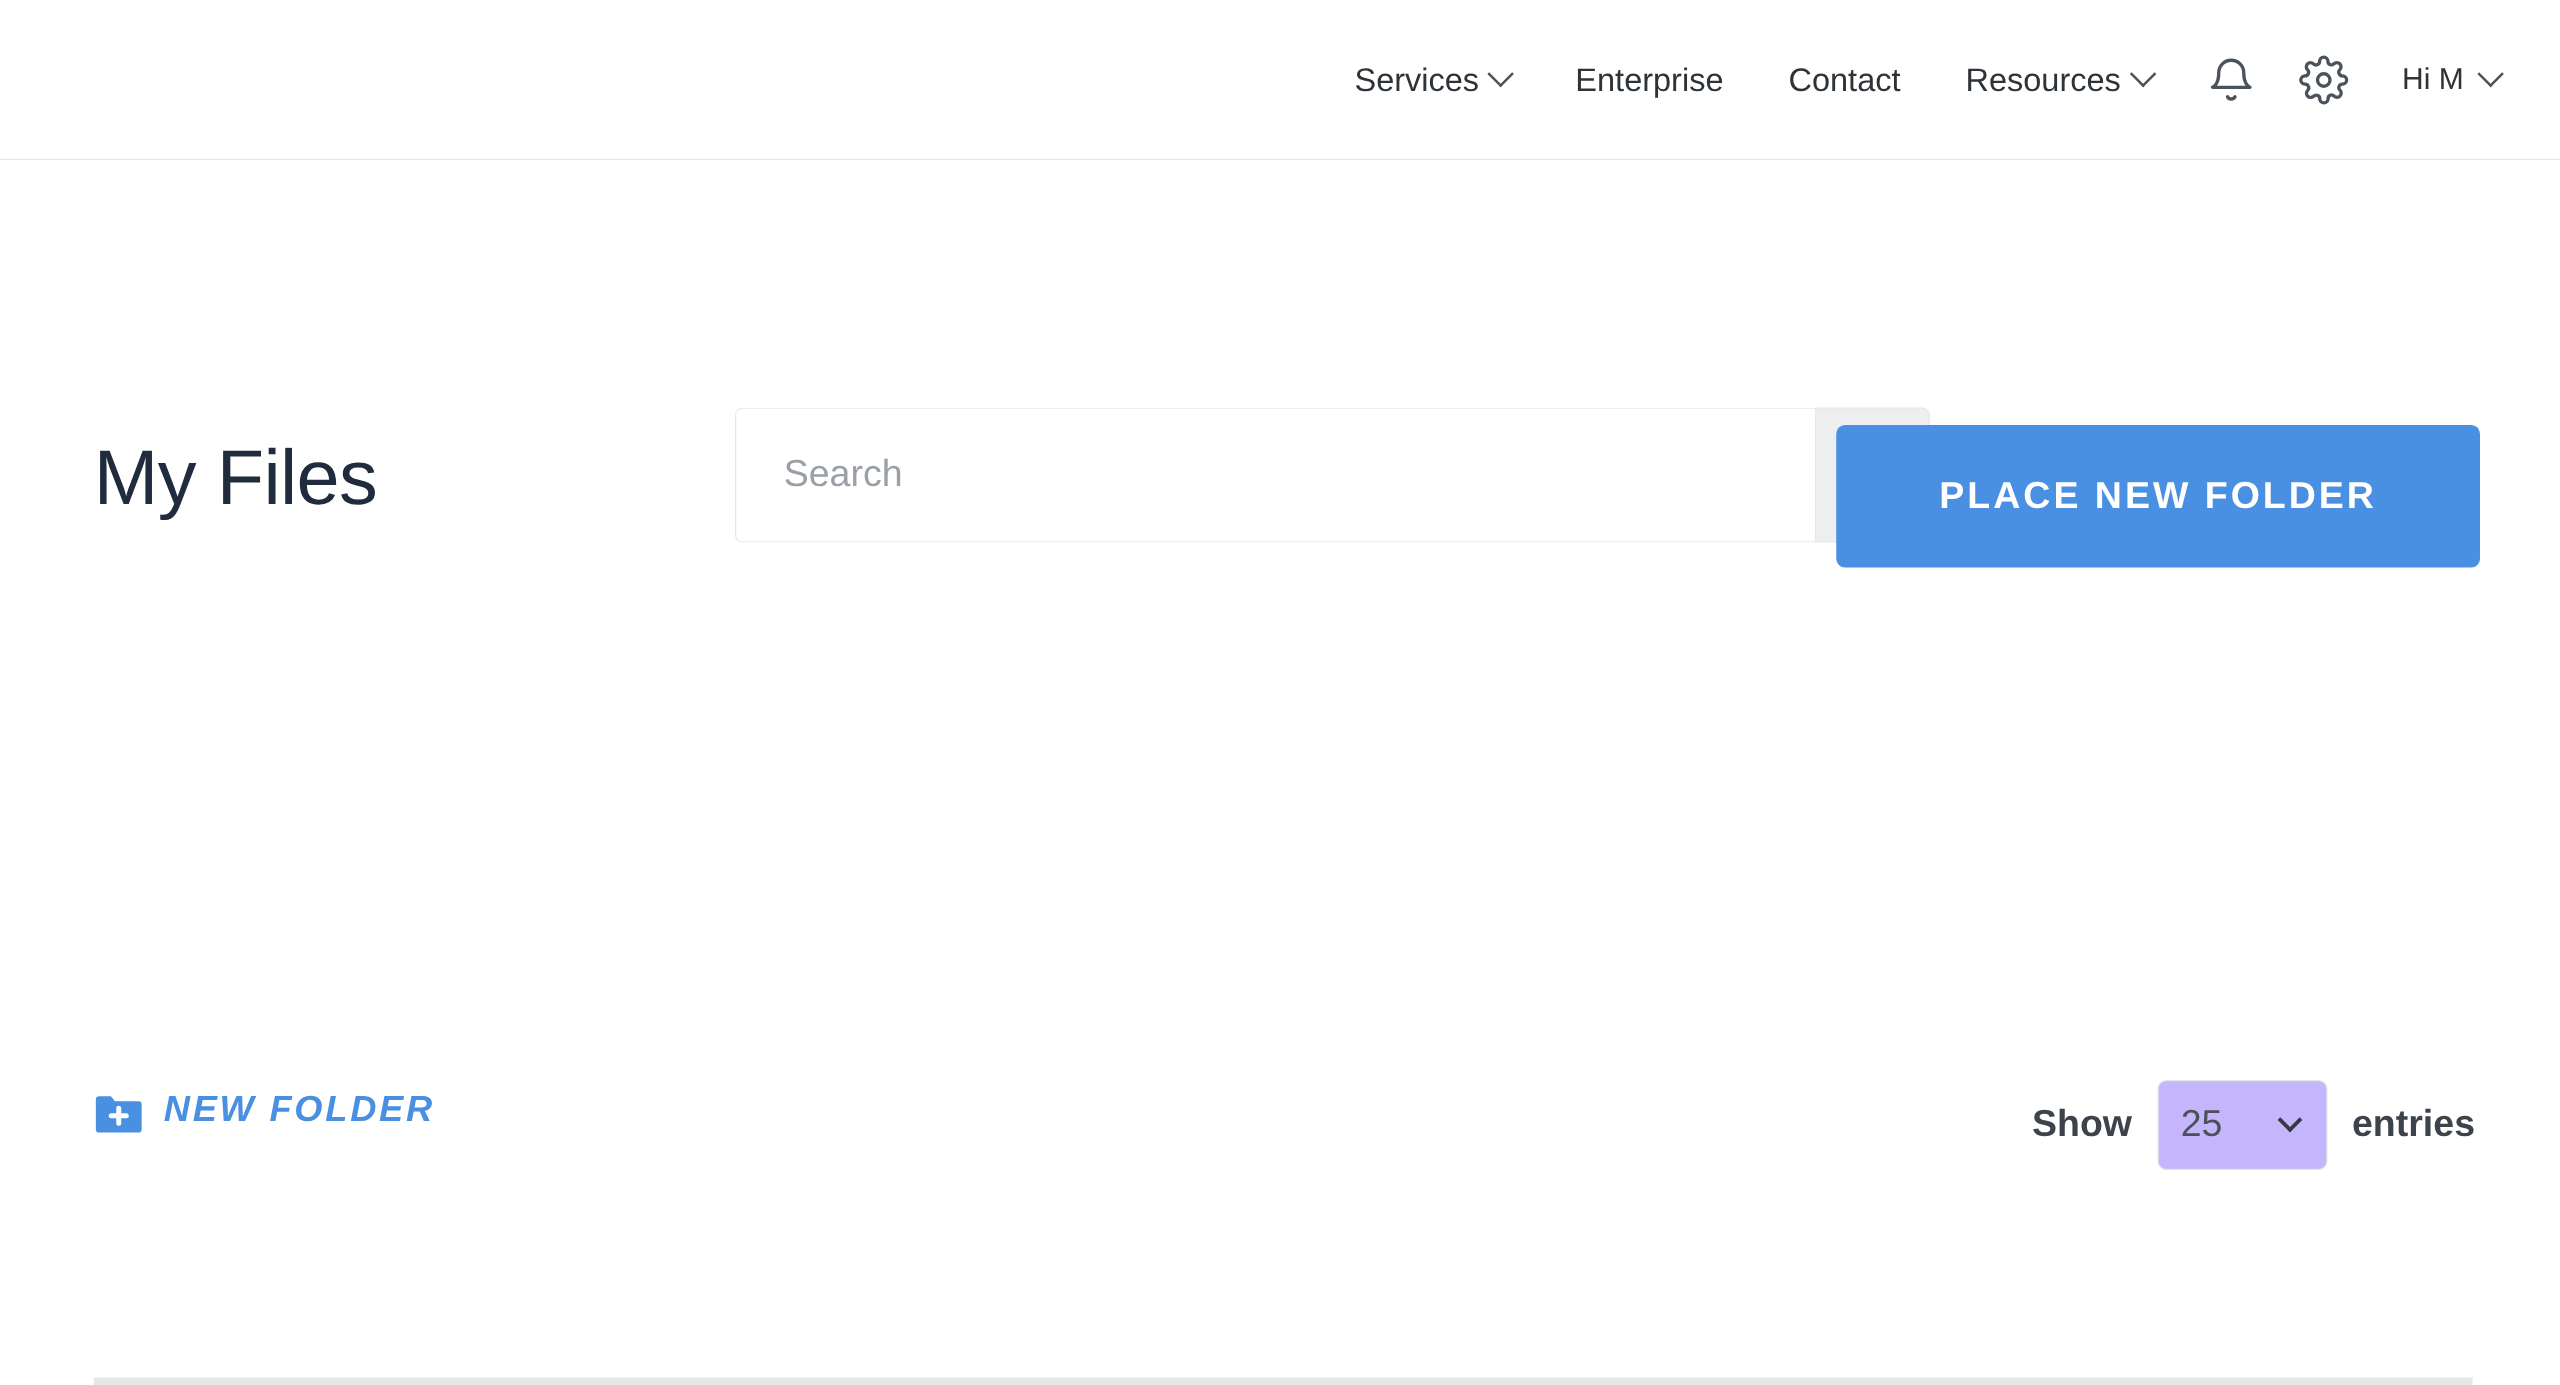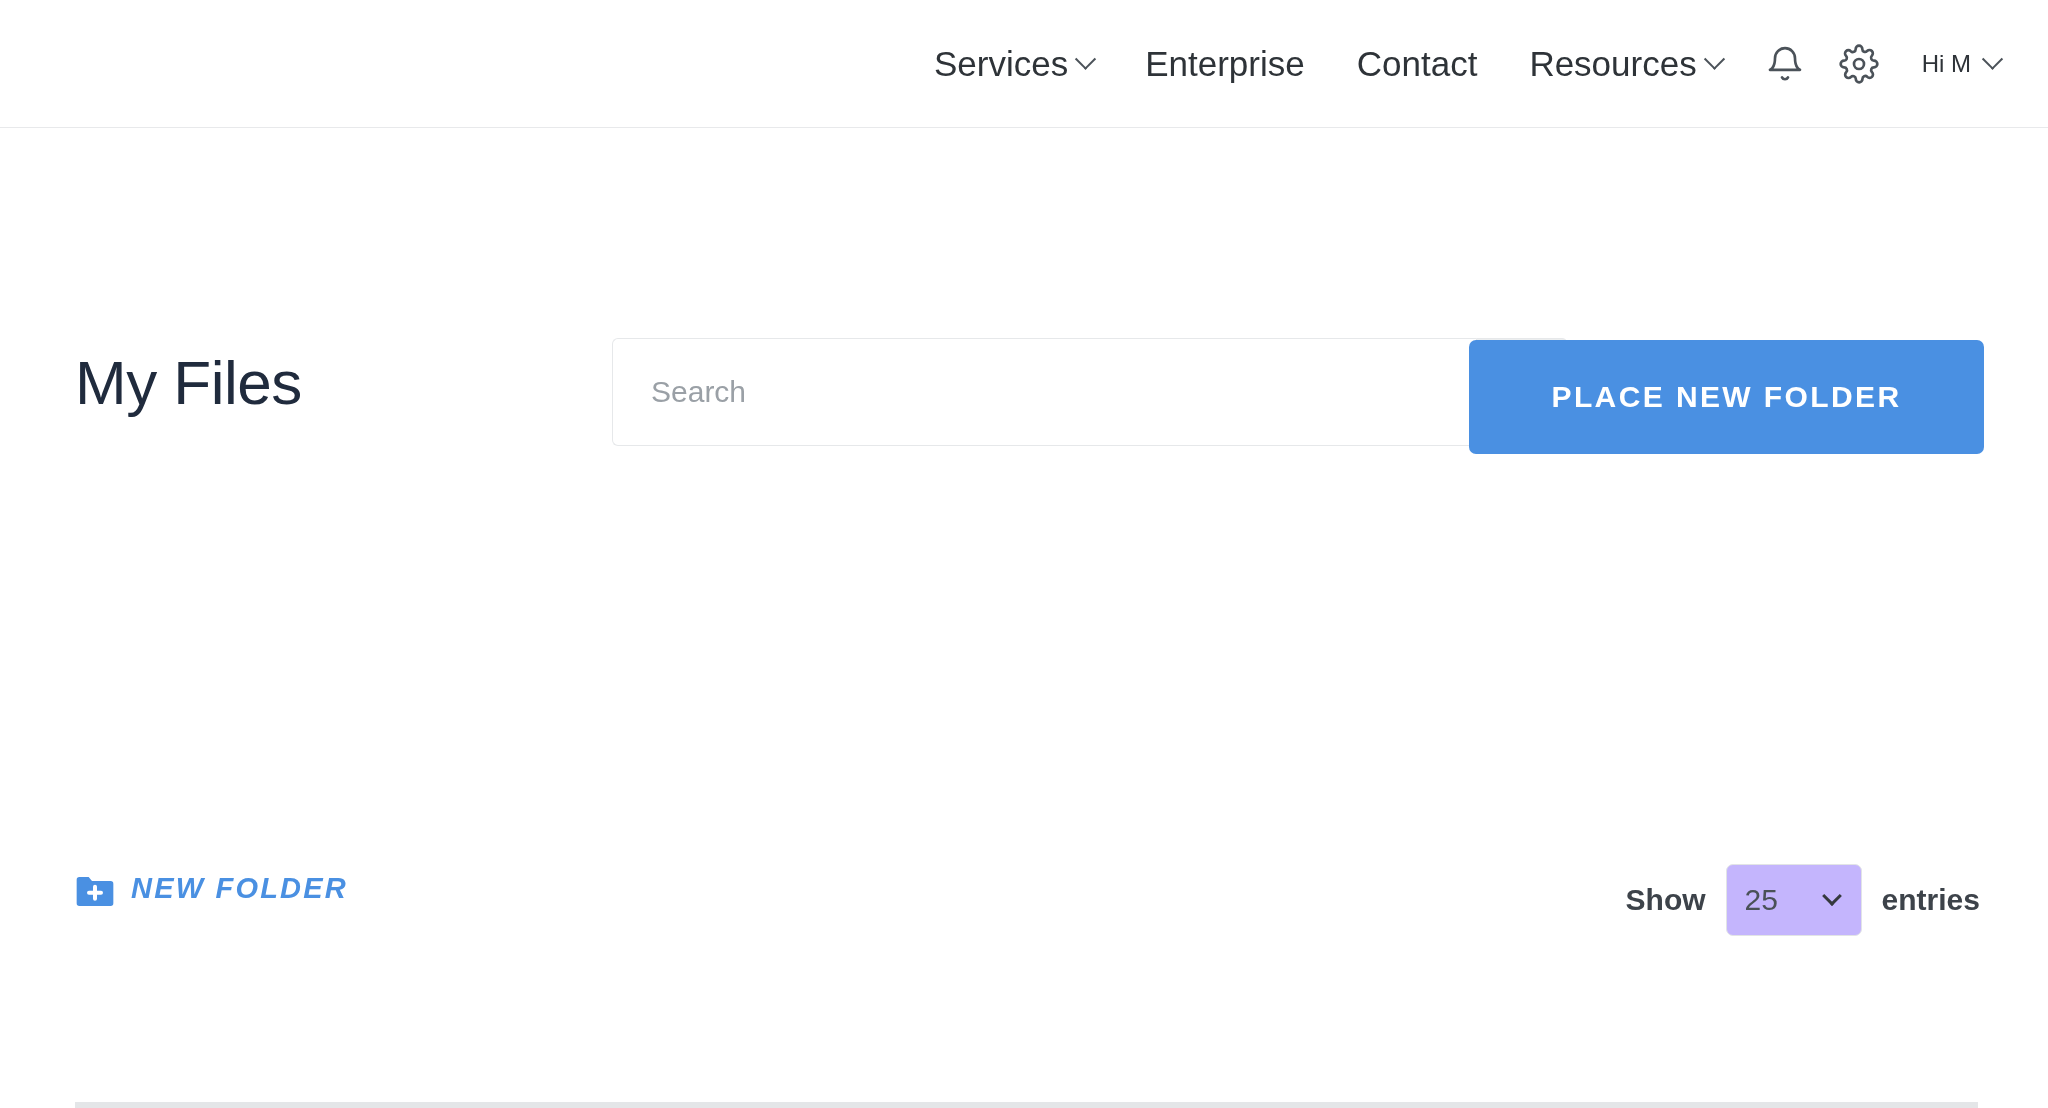--- a/index.html
+++ b/index.html
@@ -29,21 +29,21 @@
     height: 127px;
     display: flex;
     align-items: center;
     justify-content: flex-end;
     padding-right: 48px;
   }
   .nav-link {
     display: flex;
     align-items: center;
     gap: 10px;
-    font-size: 35px;
+    font-size: 26px;
     color: #2e3338;
     text-decoration: none;
     padding: 0 26px;
     white-space: nowrap;
     cursor: pointer;
     line-height: 1;
   }
   .nav-link:first-child { padding-left: 0; }
   .chev {
     display: inline-block;
@@ -87,25 +87,24 @@
     font-size: 62px;
     font-weight: 400;
     color: #202b3d;
     letter-spacing: -0.5px;
     line-height: 1;
     margin: 0;
   }
   .search-wrap {
     position: absolute;
     left: 588px;
-    top: 210px;
+    top: 198px;
     display: flex;
     width: 956px;
     height: 108px;
-    margin-left: 24px;
   }
   .search-input {
     flex: 1;
     border: 1px solid #e6e8ea;
     border-right: none;
     border-radius: 6px 0 0 6px;
     background: #ffffff;
     font-family: "Liberation Sans", sans-serif;
     font-size: 30px;
     color: #3d434a;

